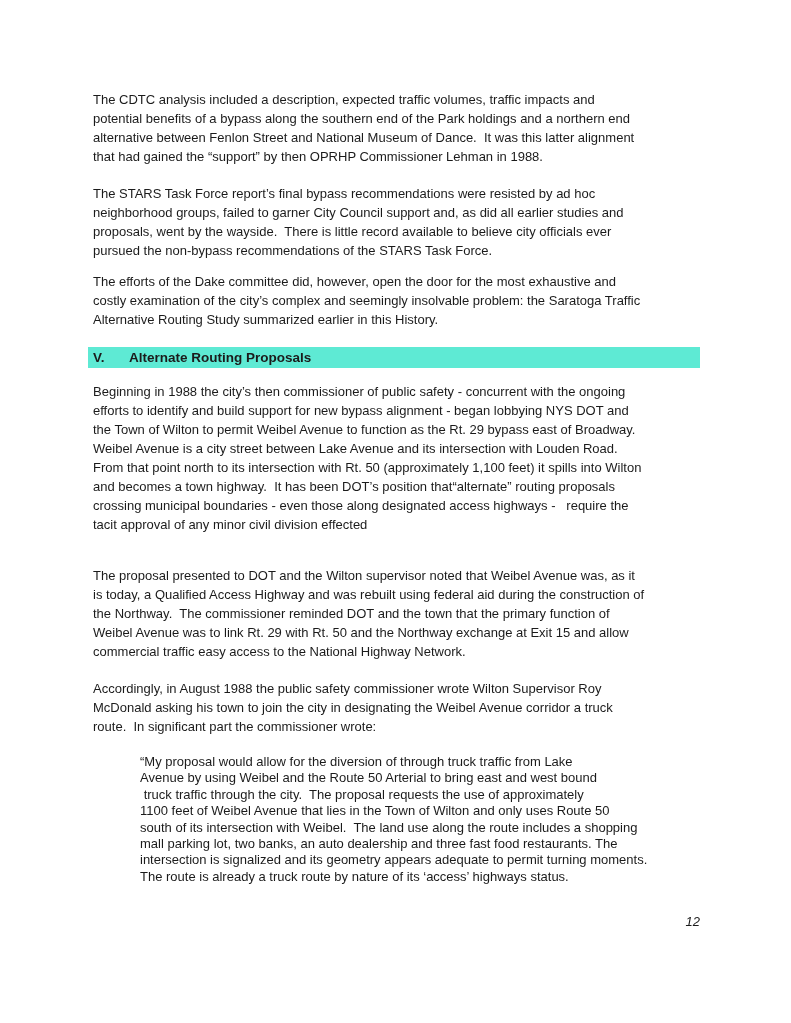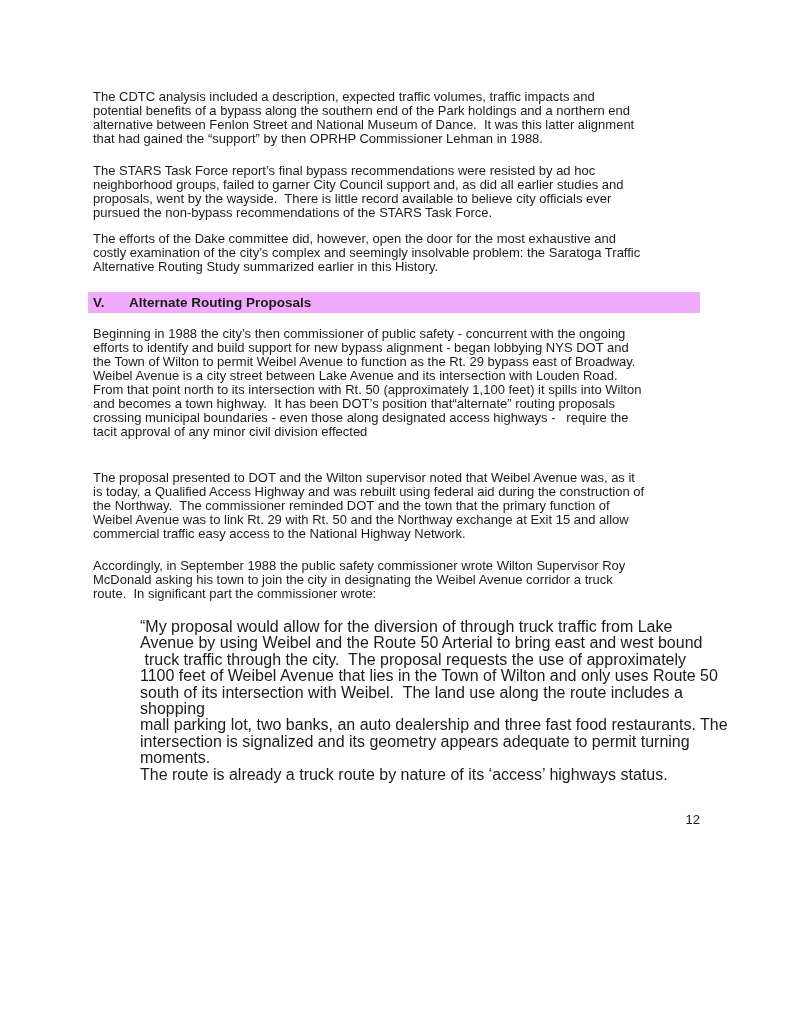--- a/index.html
+++ b/index.html
@@ -13,34 +13,34 @@
     height: 1023px;
     background: #ffffff;
     box-sizing: border-box;
     padding: 90px 58px 0 93px;
     font-family: "Liberation Sans", sans-serif;
     color: #1b1b1b;
     overflow: hidden;
   }
   .para {
     font-size: 13px;
-    line-height: 14px;
+    line-height: 19px;
     white-space: pre-wrap;
     width: 640px;
     margin: 0 0 18px 0;
   }
   .para.mb-sm { margin-bottom: 12px; }
   .para.mb-lg { margin-bottom: 32px; }
   .para.mb-xl { }
   .section-heading {
     box-sizing: border-box;
     width: 612px;
     margin: 0 0 14px -5px;
     padding: 3px 0 3px 5px;
-    background: #f0abfc;
+    background: #5eead4;
     font-weight: bold;
     font-size: 13.5px;
     line-height: 15px;
   }
   .section-heading .numeral {
     display: inline-block;
     width: 36px;
   }
   .subsection {
     margin: 0 0 18px 47px;
@@ -50,32 +50,33 @@
     line-height: 16.4px;
   }
   .subsection .numeral {
     display: inline-block;
     width: 46px;
   }
   .subsection .title {
     text-decoration: underline;
   }
   .quote {
-    font-size: 16px;
+    font-size: 13px;
     line-height: 16.4px;
     white-space: pre-wrap;
     width: 593px;
     margin: 0 0 29px 47px;
   }
   .page-number {
     width: 607px;
     text-align: right;
     font-size: 13px;
     line-height: 16.4px;
     margin: 0;
+    font-style: italic;
   }
 </style>
 </head>
 <body>
 
 <div class="page">
 
   <p class="para">The CDTC analysis included a description, expected traffic volumes, traffic impacts and
 potential benefits of a bypass along the southern end of the Park holdings and a northern end
 alternative between Fenlon Street and National Museum of Dance.  It was this latter alignment
@@ -104,21 +105,21 @@
 and becomes a town highway.  It has been DOT’s position that“alternate” routing proposals
 crossing municipal boundaries - even those along designated access highways -   require the
 tacit approval of any minor civil division effected</p>
 
   <p class="para mb-xl">The proposal presented to DOT and the Wilton supervisor noted that Weibel Avenue was, as it
 is today, a Qualified Access Highway and was rebuilt using federal aid during the construction of
 the Northway.  The commissioner reminded DOT and the town that the primary function of
 Weibel Avenue was to link Rt. 29 with Rt. 50 and the Northway exchange at Exit 15 and allow
 commercial traffic easy access to the National Highway Network.</p>
 
-  <p class="para">Accordingly, in September 1988 the public safety commissioner wrote Wilton Supervisor Roy
+  <p class="para">Accordingly, in August 1988 the public safety commissioner wrote Wilton Supervisor Roy
 McDonald asking his town to join the city in designating the Weibel Avenue corridor a truck
 route.  In significant part the commissioner wrote:</p>
 
   <div class="quote">“My proposal would allow for the diversion of through truck traffic from Lake
 Avenue by using Weibel and the Route 50 Arterial to bring east and west bound
  truck traffic through the city.  The proposal requests the use of approximately
 1100 feet of Weibel Avenue that lies in the Town of Wilton and only uses Route 50
 south of its intersection with Weibel.  The land use along the route includes a shopping
 mall parking lot, two banks, an auto dealership and three fast food restaurants. The
 intersection is signalized and its geometry appears adequate to permit turning moments.

